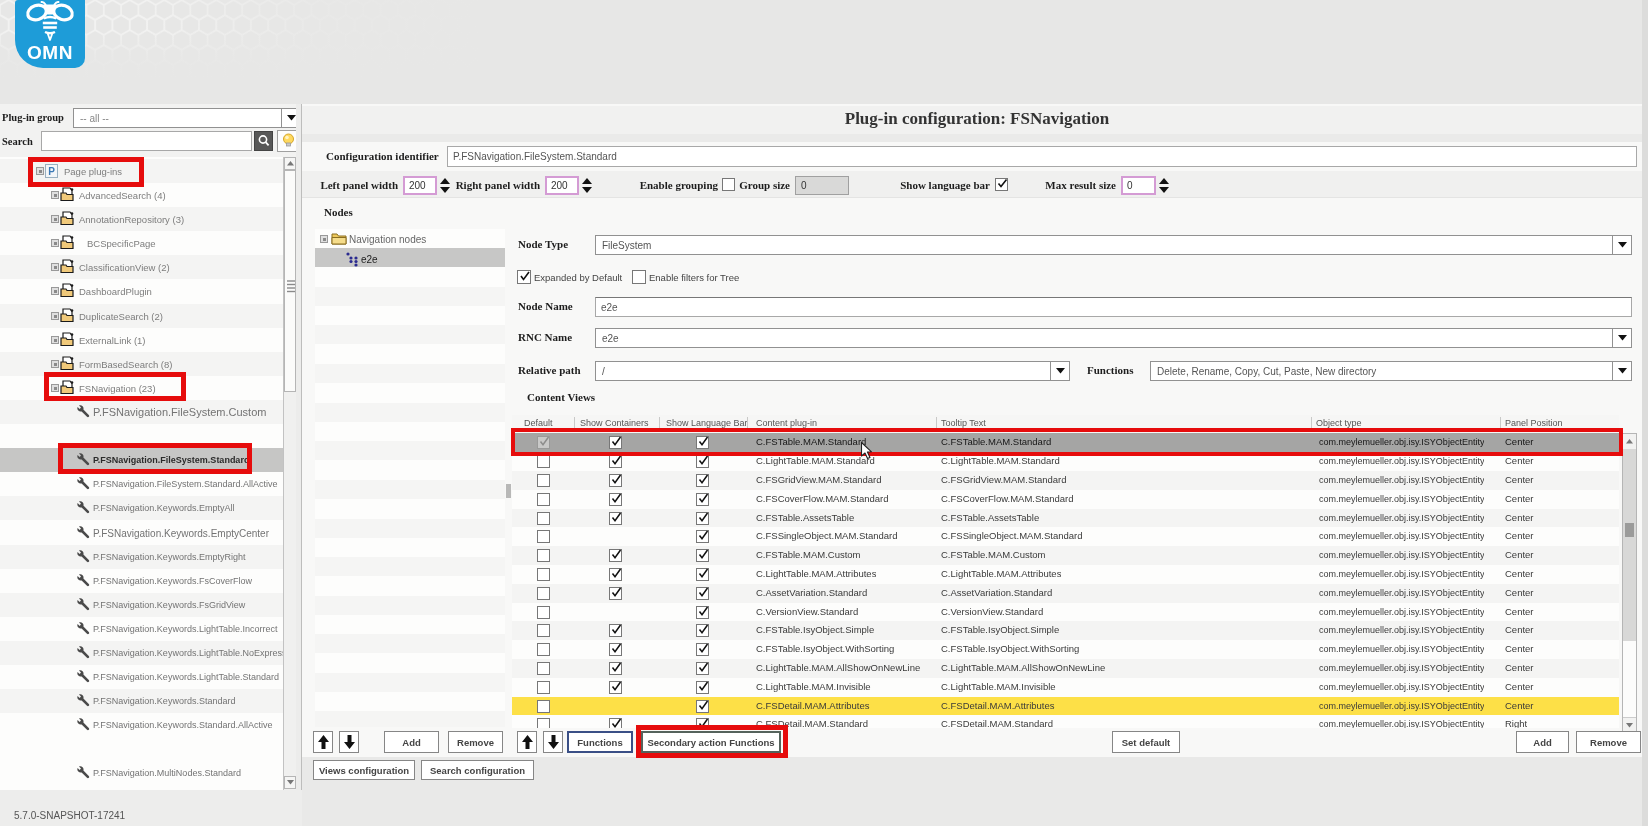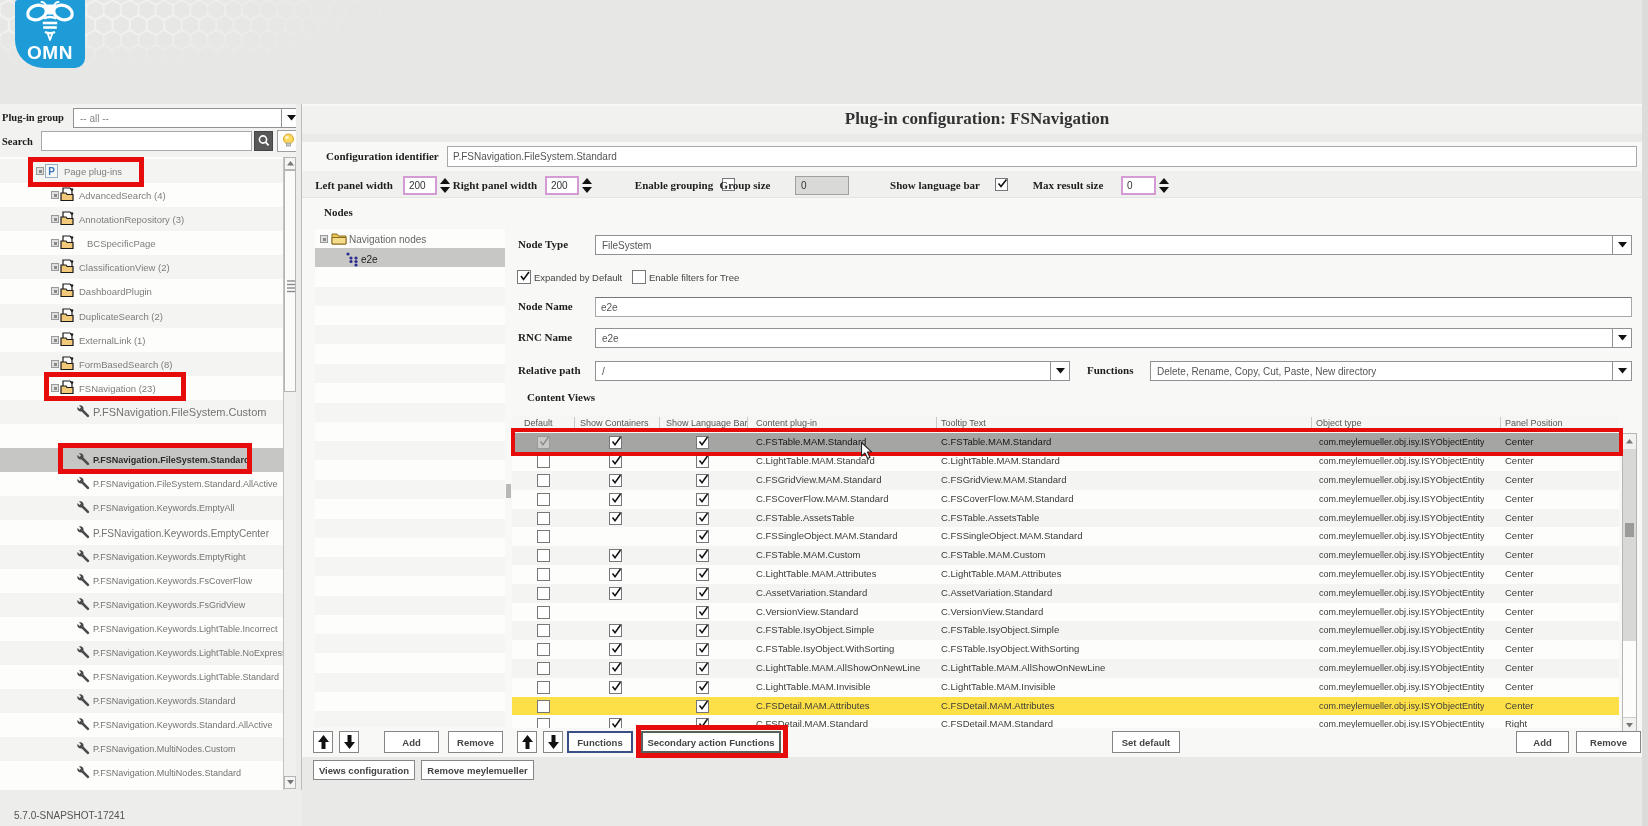--- a/index.html
+++ b/index.html
@@ -1,20 +1,20 @@
 <!DOCTYPE html>
 <html><head><meta charset="utf-8">
 <style>
 html,body{margin:0;padding:0;}
 body{width:1648px;height:826px;overflow:hidden;position:relative;
  font-family:"Liberation Sans",sans-serif;background:#e9e9e8;}
 .abs{position:absolute;}
 .serif{font-family:"Liberation Serif",serif;font-weight:bold;color:#222;}
 .lbl{font-family:"Liberation Serif",serif;font-weight:bold;font-size:11px;color:#1d1d1d;white-space:nowrap;}
-.lbl2{position:absolute;font-family:"Liberation Serif",serif;font-weight:bold;font-size:11px;color:#1d1d1d;white-space:nowrap;text-align:center;}
+.lbl2{position:absolute;font-family:"Liberation Serif",serif;font-weight:bold;font-size:11px;color:#1d1d1d;white-space:nowrap;text-align:right;}
 .inp{background:#fff;border:1px solid #a8a8a8;box-sizing:border-box;
  font-size:10px;color:#555;line-height:18px;padding-left:5px;white-space:nowrap;overflow:hidden;}
 .dd{background:#fff;border:1px solid #919191;box-sizing:border-box;}
 .ddtxt{position:absolute;left:6px;top:0;bottom:0;display:flex;align-items:center;
  font-size:10px;color:#555;white-space:nowrap;}
 .ddarr{position:absolute;right:0;top:0;bottom:0;width:18px;border-left:1px solid #919191;
  display:flex;align-items:center;justify-content:center;background:#fff;}
 .cb{position:absolute;width:13px;height:13px;background:#fff;border:1px solid #777;box-sizing:border-box;}
 .btn{position:absolute;background:#fff;border:1px solid #868686;box-sizing:border-box;
  display:flex;align-items:center;justify-content:center;font-size:9.5px;font-weight:bold;color:#444;white-space:nowrap;}
@@ -248,26 +248,20 @@
 <svg width="13" height="13" class="abs" style="left:77px;top:5px">
         <path transform="translate(0.6,0.6)" d="M11.2 9.4 L5.8 4 C6.2 2.9 5.9 1.6 5 0.7 C4 -0.3 2.6 -0.5 1.4 0 L3.4 2 L2 3.4 L0 1.4 C-0.5 2.6 -0.3 4 0.7 5 C1.6 5.9 2.9 6.2 4 5.8 L9.4 11.2 C9.9 11.7 10.7 11.7 11.2 11.2 C11.7 10.7 11.7 9.9 11.2 9.4 Z" fill="#4a4a4a"></path>
       </svg>
 <div class="trtxt" style="left:93px;color:#737373;font-size:9px;">P.FSNavigation.Keywords.Standard</div>
 </div>
 <div class="trow" style="top:556px;">
 <svg width="13" height="13" class="abs" style="left:77px;top:5px">
         <path transform="translate(0.6,0.6)" d="M11.2 9.4 L5.8 4 C6.2 2.9 5.9 1.6 5 0.7 C4 -0.3 2.6 -0.5 1.4 0 L3.4 2 L2 3.4 L0 1.4 C-0.5 2.6 -0.3 4 0.7 5 C1.6 5.9 2.9 6.2 4 5.8 L9.4 11.2 C9.9 11.7 10.7 11.7 11.2 11.2 C11.7 10.7 11.7 9.9 11.2 9.4 Z" fill="#4a4a4a"></path>
       </svg>
 <div class="trtxt" style="left:93px;color:#737373;font-size:9px;">P.FSNavigation.Keywords.Standard.AllActive</div>
-</div>
-<div class="trow" style="top:580px;background:#f4f4f3;">
-<svg width="13" height="13" class="abs" style="left:77px;top:5px">
-        <path transform="translate(0.6,0.6)" d="M11.2 9.4 L5.8 4 C6.2 2.9 5.9 1.6 5 0.7 C4 -0.3 2.6 -0.5 1.4 0 L3.4 2 L2 3.4 L0 1.4 C-0.5 2.6 -0.3 4 0.7 5 C1.6 5.9 2.9 6.2 4 5.8 L9.4 11.2 C9.9 11.7 10.7 11.7 11.2 11.2 C11.7 10.7 11.7 9.9 11.2 9.4 Z" fill="#4a4a4a"></path>
-      </svg>
-<div class="trtxt" style="left:93px;color:#737373;font-size:9px;">P.FSNavigation.MultiNodes.Custom</div>
 </div>
 <div class="trow" style="top:604px;">
 <svg width="13" height="13" class="abs" style="left:77px;top:5px">
         <path transform="translate(0.6,0.6)" d="M11.2 9.4 L5.8 4 C6.2 2.9 5.9 1.6 5 0.7 C4 -0.3 2.6 -0.5 1.4 0 L3.4 2 L2 3.4 L0 1.4 C-0.5 2.6 -0.3 4 0.7 5 C1.6 5.9 2.9 6.2 4 5.8 L9.4 11.2 C9.9 11.7 10.7 11.7 11.2 11.2 C11.7 10.7 11.7 9.9 11.2 9.4 Z" fill="#4a4a4a"></path>
       </svg>
 <div class="trtxt" style="left:93px;color:#737373;font-size:9px;">P.FSNavigation.MultiNodes.Standard</div>
 </div>
 </div>
 <div class="abs" style="left:283px;top:157px;width:13px;height:633px;background:#f0f0ef;border-left:1px solid #c2c2c2;box-sizing:border-box;">
     <div class="abs" style="left:0;top:0;width:12px;height:13px;background:#f5f5f4;border:1px solid #b5b5b5;box-sizing:border-box;display:flex;align-items:center;justify-content:center;">
@@ -697,18 +691,18 @@
       <path d="M5.5 14 L0 7 L3.5 7 L3.5 0 L7.5 0 L7.5 7 L11 7 Z" fill="#111"></path>
     </svg>
   </div>
 <div class="btn" style="left:567px;top:731px;width:66px;height:22px;border:2px solid #3a4f86;">Functions</div>
 <div class="btn" style="left:641px;top:731px;width:140px;height:22px;border:2px solid #55635c;">Secondary action Functions</div>
 <div class="btn" style="left:1112px;top:731px;width:68px;height:22px;">Set default</div>
 <div class="btn" style="left:1516px;top:731px;width:53px;height:22px;">Add</div>
 <div class="btn" style="left:1576px;top:731px;width:65px;height:22px;">Remove</div>
 <div class="abs" style="left:302px;top:757px;width:1340px;height:69px;background:#e9e9e8;"></div>
 <div class="btn" style="left:313px;top:760px;width:102px;height:20px;">Views configuration</div>
-<div class="btn" style="left:421px;top:760px;width:113px;height:20px;">Remove meylemueller</div>
+<div class="btn" style="left:421px;top:760px;width:113px;height:20px;">Search configuration</div>
 <div class="red" style="left:28px;top:157px;width:116px;height:30px;"></div>
 <div class="red" style="left:44px;top:372px;width:142px;height:29px;"></div>
 <div class="red" style="left:58px;top:443px;width:194px;height:31px;"></div>
 <div class="red" style="left:511px;top:428px;width:1112px;height:28px;border-width:4px;"></div>
 <div class="red" style="left:636px;top:725px;width:152px;height:33px;"></div>
 <div class="abs" style="left:1642px;top:0;width:6px;height:826px;background:#dcdcdb;"></div>
 </body></html>

